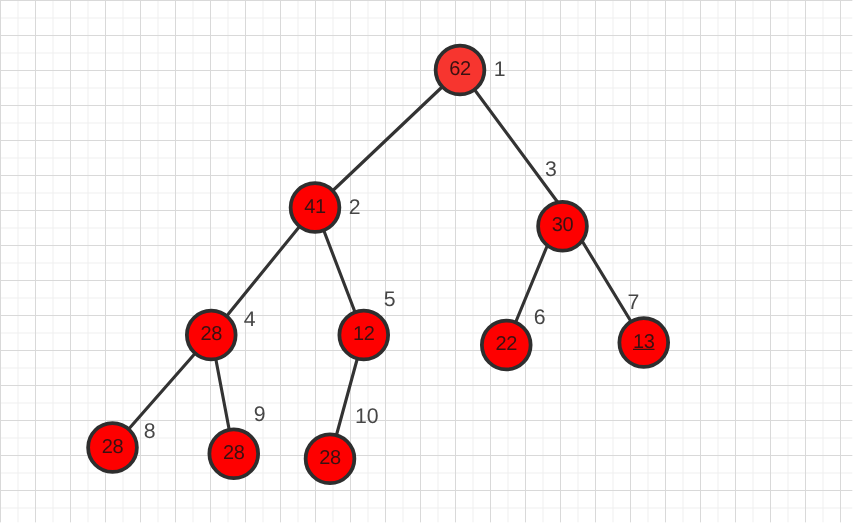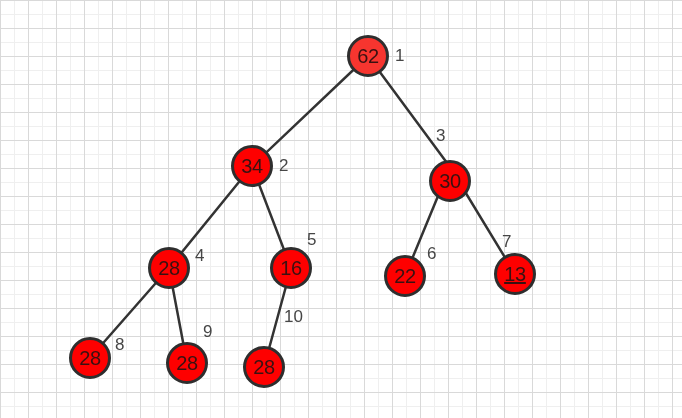--- a/index.html
+++ b/index.html
@@ -37,21 +37,21 @@
   }
   .tree-node {
     position: absolute;
     border-radius: 50%;
     box-sizing: border-box;
     border: 3px solid #2e2e2e;
     display: flex;
     align-items: center;
     justify-content: center;
     color: #3a1111;
-    font-size: 20px;
+    font-size: 16px;
     line-height: 1;
     letter-spacing: -0.3px;
   }
   .node-value {
     pointer-events: none;
   }
   .node-index {
     position: absolute;
     color: #464646;
     font-size: 17px;
@@ -73,33 +73,33 @@
       <line x1="169" y1="268" x2="90" y2="358" stroke="#333333" stroke-width="2.5" stroke-linecap="round"></line>
       <line x1="169" y1="268" x2="187" y2="363" stroke="#333333" stroke-width="2.5" stroke-linecap="round"></line>
       <line x1="291" y1="268" x2="264" y2="367" stroke="#333333" stroke-width="2.5" stroke-linecap="round"></line>
     </svg>
   <div id="nodes-layer">
       <div class="tree-node" style="left: 347px; top: 35px; width: 42px; height: 42px; background: rgb(247, 53, 47); border-color: rgb(46, 46, 46);">
         <span class="node-value">62</span>
       </div>
       <span class="node-index" style="left: 395px; top: 47px; color: rgb(70, 70, 70);">1</span>
       <div class="tree-node" style="left: 231px; top: 145px; width: 42px; height: 42px; background: rgb(254, 0, 0); border-color: rgb(46, 46, 46);">
-        <span class="node-value">34</span>
+        <span class="node-value">41</span>
       </div>
       <span class="node-index" style="left: 279px; top: 157px; color: rgb(70, 70, 70);">2</span>
       <div class="tree-node" style="left: 429px; top: 160px; width: 42px; height: 42px; background: rgb(254, 0, 0); border-color: rgb(46, 46, 46);">
         <span class="node-value">30</span>
       </div>
       <span class="node-index" style="left: 436px; top: 127px; color: rgb(70, 70, 70);">3</span>
       <div class="tree-node" style="left: 148px; top: 247px; width: 42px; height: 42px; background: rgb(254, 0, 0); border-color: rgb(46, 46, 46);">
         <span class="node-value">28</span>
       </div>
       <span class="node-index" style="left: 195px; top: 247px; color: rgb(70, 70, 70);">4</span>
       <div class="tree-node" style="left: 270px; top: 247px; width: 42px; height: 42px; background: rgb(254, 0, 0); border-color: rgb(46, 46, 46);">
-        <span class="node-value">16</span>
+        <span class="node-value">12</span>
       </div>
       <span class="node-index" style="left: 307px; top: 231px; color: rgb(70, 70, 70);">5</span>
       <div class="tree-node" style="left: 384px; top: 255px; width: 42px; height: 42px; background: rgb(254, 0, 0); border-color: rgb(46, 46, 46); align-items: center;">
         <span class="node-value">22</span>
       </div>
       <span class="node-index" style="left: 427px; top: 245px; color: rgb(70, 70, 70);">6</span>
       <div class="tree-node" style="left: 494px; top: 253px; width: 42px; height: 42px; background: rgb(254, 0, 0); border-color: rgb(46, 46, 46); text-decoration: underline;">
         <span class="node-value">13</span>
       </div>
       <span class="node-index" style="left: 502px; top: 233px; color: rgb(70, 70, 70);">7</span>
@@ -107,15 +107,15 @@
         <span class="node-value">28</span>
       </div>
       <span class="node-index" style="left: 115px; top: 336px; color: rgb(70, 70, 70);">8</span>
       <div class="tree-node" style="left: 166px; top: 342px; width: 42px; height: 42px; background: rgb(254, 0, 0); border-color: rgb(46, 46, 46);">
         <span class="node-value">28</span>
       </div>
       <span class="node-index" style="left: 203px; top: 323px; color: rgb(70, 70, 70);">9</span>
       <div class="tree-node" style="left: 243px; top: 346px; width: 42px; height: 42px; background: rgb(254, 0, 0); border-color: rgb(46, 46, 46);">
         <span class="node-value">28</span>
       </div>
-      <span class="node-index" style="left: 284px; top: 308px; color: rgb(70, 70, 70);">10</span>
+      <span class="node-index" style="left: 284px; top: 324px; color: rgb(70, 70, 70);">10</span>
     </div>
 </div>
 
 </body></html>

